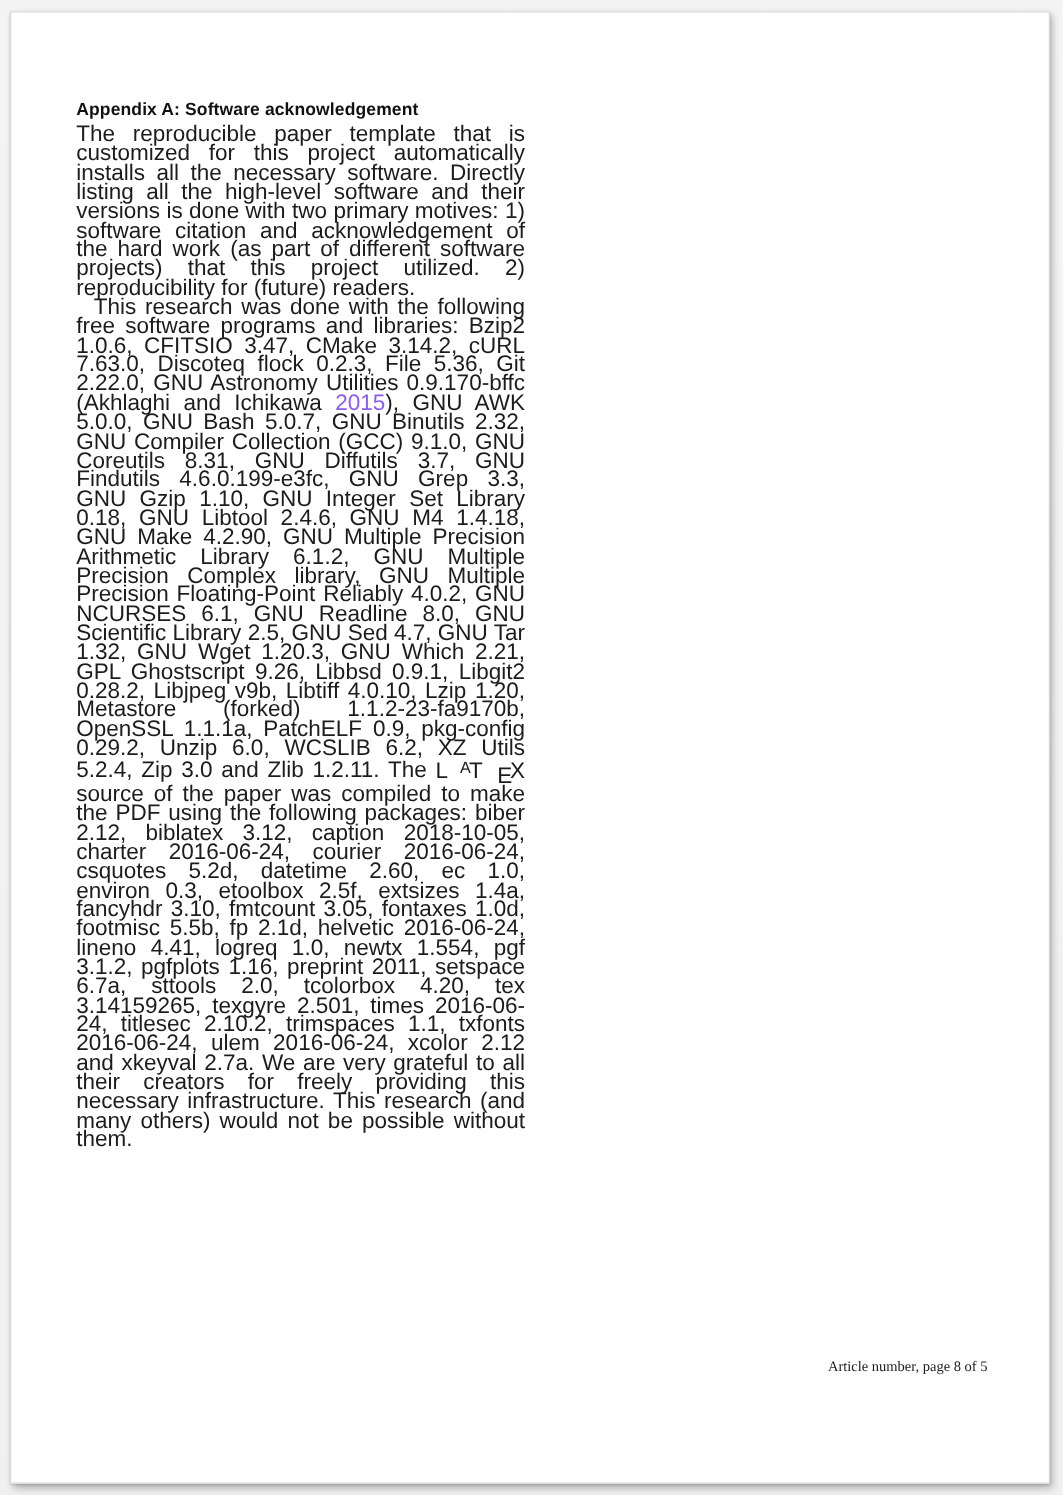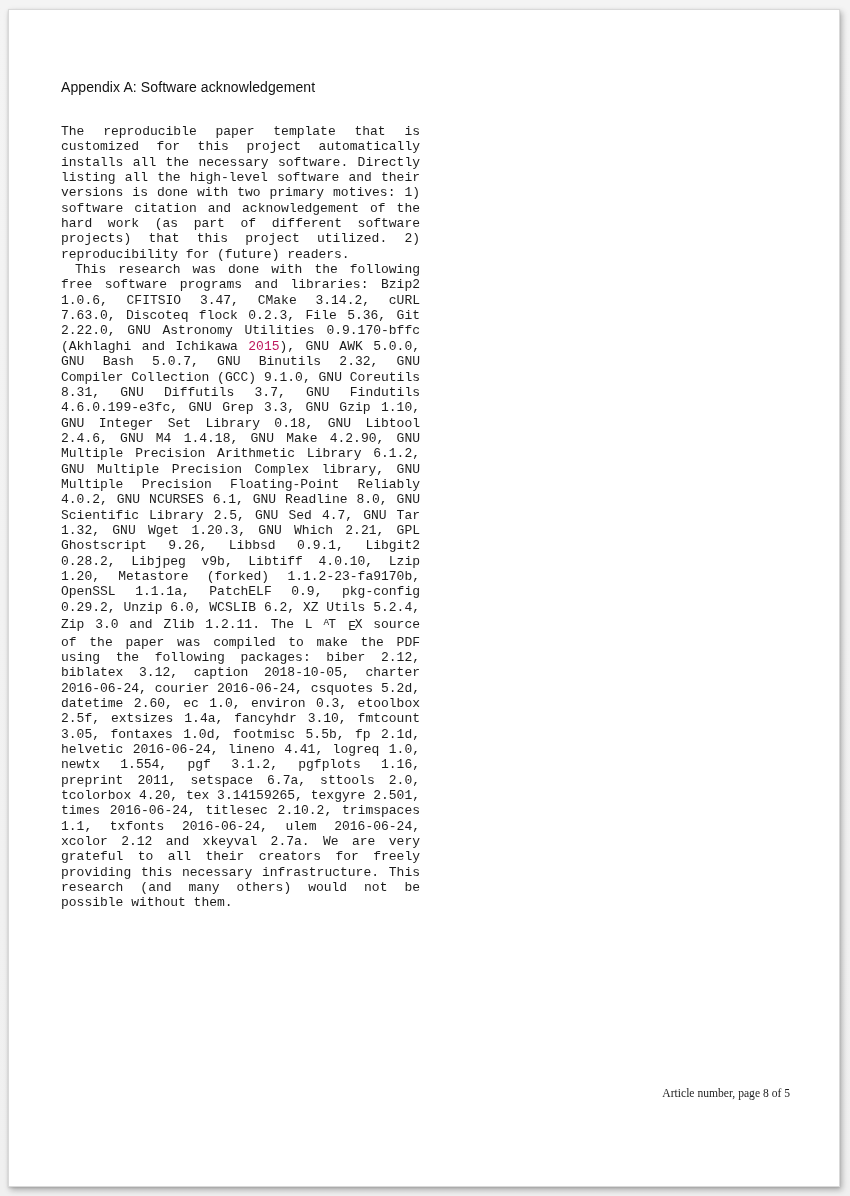--- a/index.html
+++ b/index.html
@@ -30,41 +30,41 @@
   }
   .text-column {
     position: absolute;
     left: 52px;
     top: 69px;
     width: 359px;
   }
   h1.appendix-heading {
     font-family: "Liberation Sans", sans-serif;
     font-size: 14px;
-    font-weight: 400;
+    font-weight: 700;
     color: #111111;
-    margin: 0 0 28px 0;
+    margin: 0 0 4px 0;
     line-height: 17px;
     letter-spacing: 0.1px;
   }
   p.body-par {
-    font-family: Liberation Mono, monospace;
-    font-size: 13px;
+    font-family: Liberation Sans, sans-serif;
+    font-size: 18px;
     line-height: 15.35px;
     color: #1c1c1c;
     text-align: justify;
     margin: 0;
     hyphens: auto;
     -webkit-hyphens: auto;
   }
   p.body-par.indent {
     text-indent: 14px;
   }
   a.cite-link {
-    color: #be185d;
+    color: #8b5cf6;
     text-decoration: none;
     cursor: pointer;
   }
   .latex-logo { white-space: nowrap; margin-top: 36px; }
   .latex-logo .lA {
     display: inline-block;
     font-size: 0.72em;
     vertical-align: 0.28em;
     margin-left: -0.34em;
     margin-right: -0.1em;

